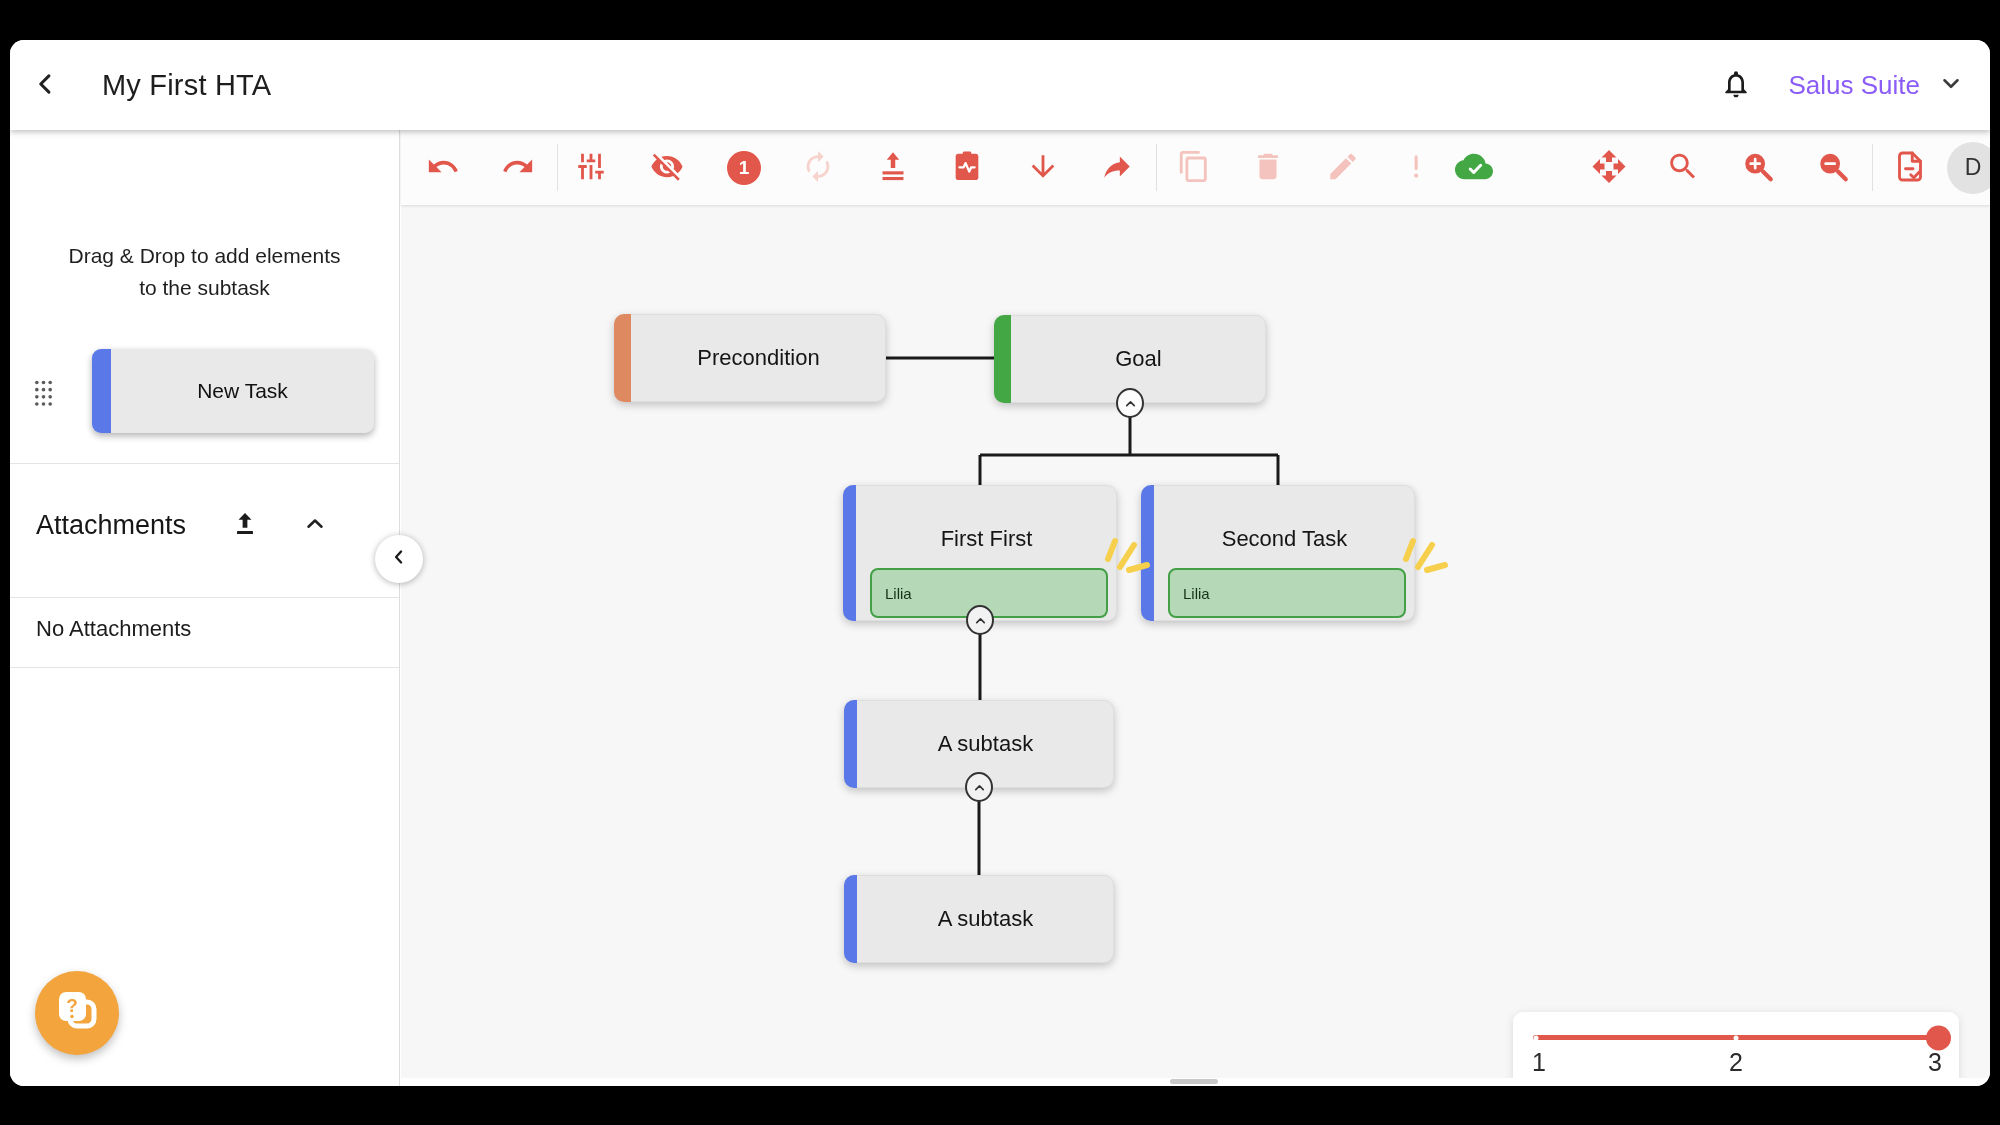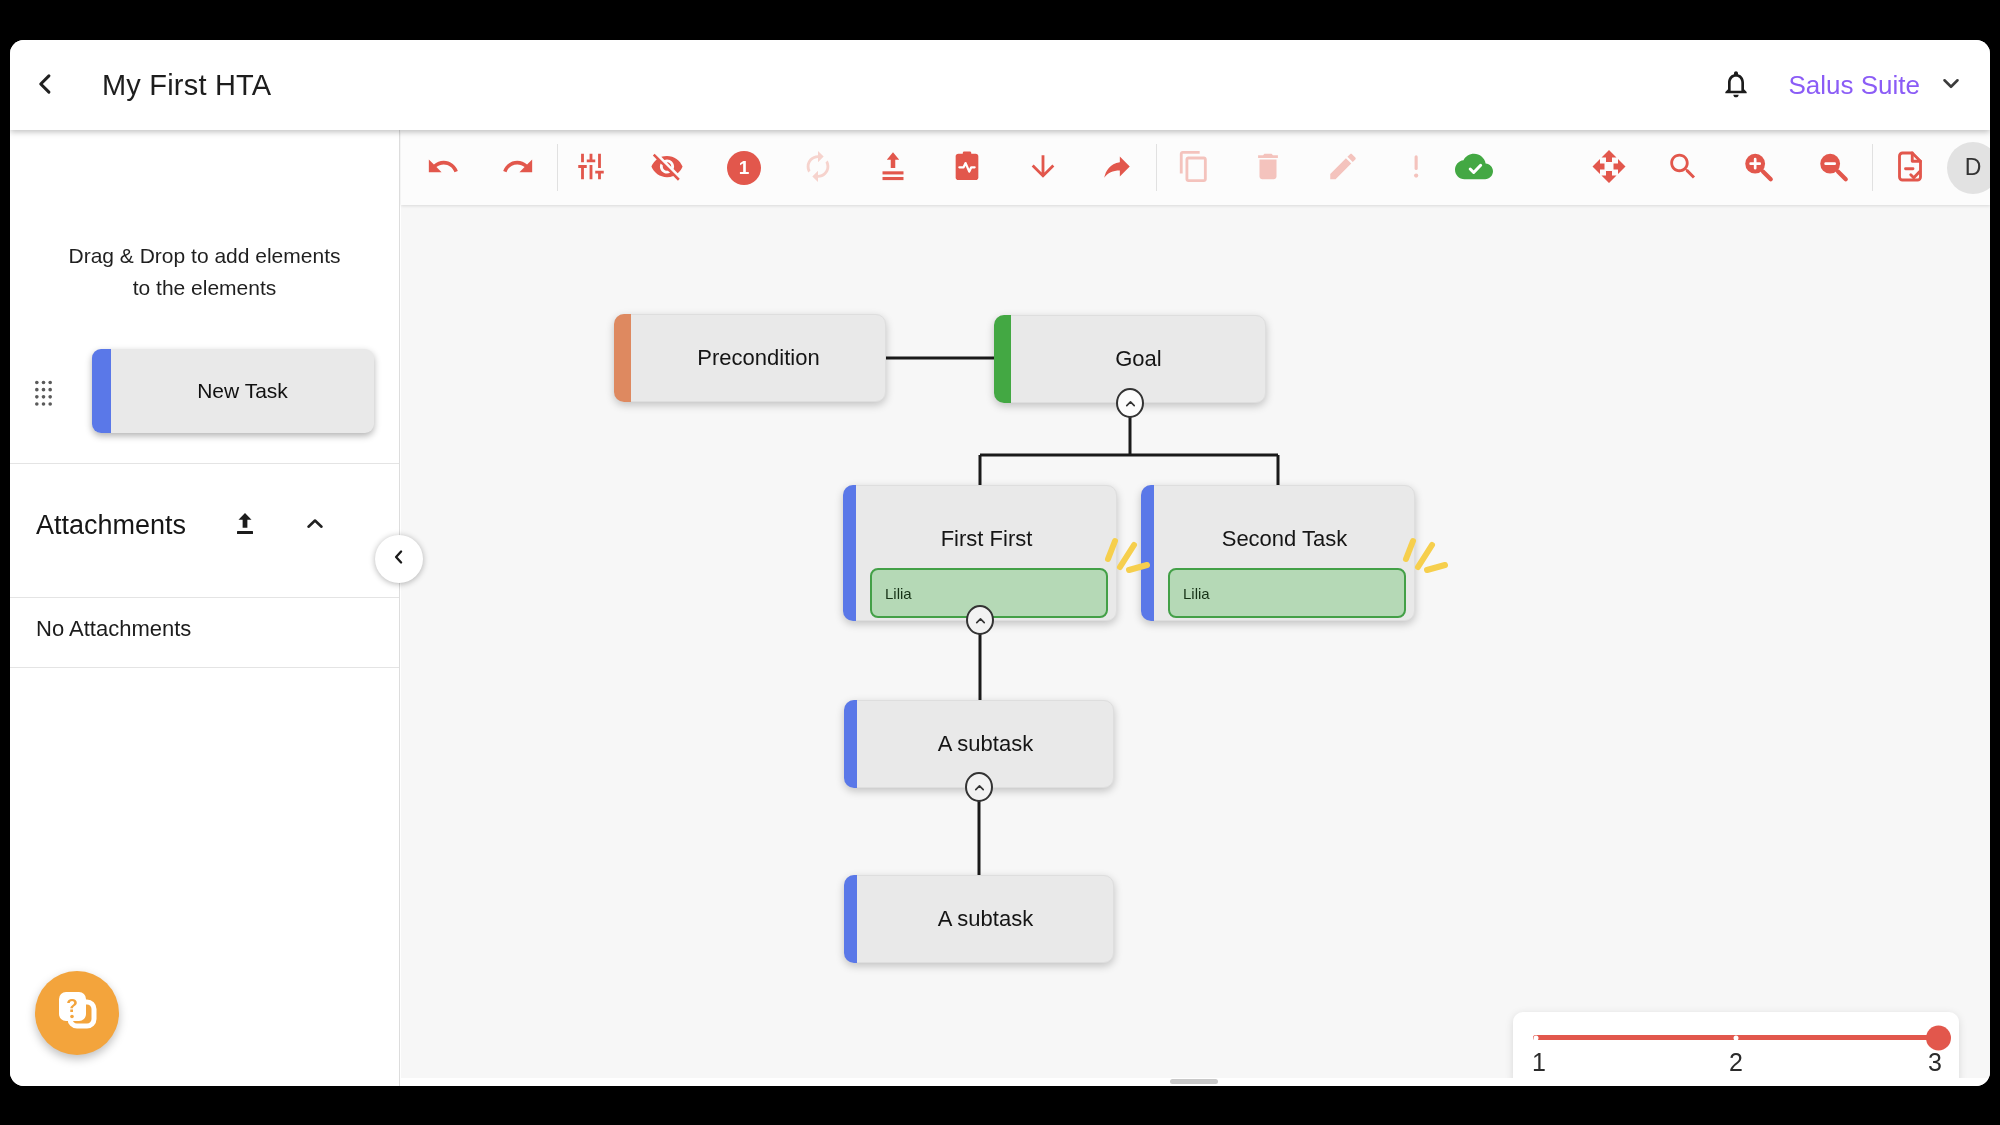--- a/index.html
+++ b/index.html
@@ -95,21 +95,21 @@
               <path d="M6 9.5 L12 15.5 L18 9.5" fill="none" stroke="#3c3c3c" stroke-width="2.4" stroke-linecap="round" stroke-linejoin="round"></path>
             </svg>
         </span>
       </div>
     </div>
   </div>
 
   <div id="sidebar">
     <div id="sidebar-hint">
       <div>Drag &amp; Drop to add elements</div>
-      <div>to the elements</div>
+      <div>to the subtask</div>
     </div>
 
     <div id="drag-handle">
       <svg width="21" height="29" viewBox="0 0 22 30" fill="#5a5a5a">
         <circle cx="4" cy="3.5" r="1.9"></circle>
           <circle cx="11" cy="3.5" r="1.9"></circle>
           <circle cx="18" cy="3.5" r="1.9"></circle>
         <circle cx="4" cy="11" r="1.9"></circle>
           <circle cx="11" cy="11" r="1.9"></circle>
           <circle cx="18" cy="11" r="1.9"></circle>

